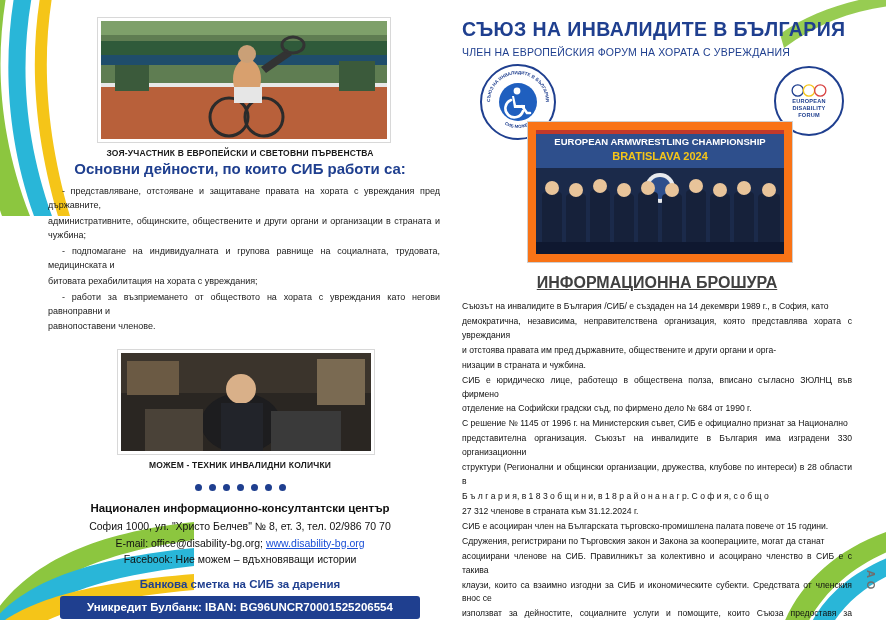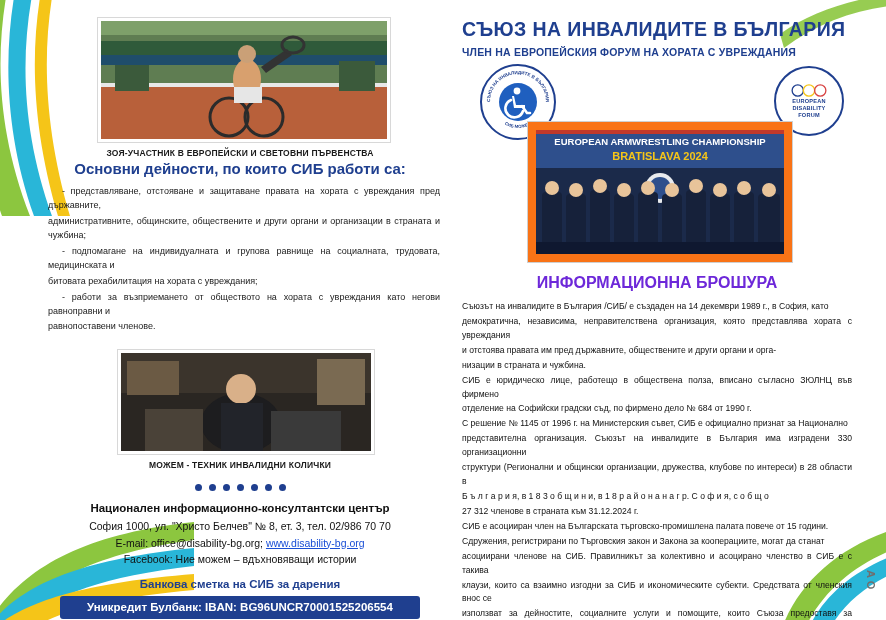--- a/index.html
+++ b/index.html
@@ -74,21 +74,21 @@
     border-radius:3px;
   }
 
   
   .right-col{position:absolute;left:462px;top:18px;width:390px;}
   .r-title{
     color:#1f3f8f;font-weight:bold;font-size:19.5px;letter-spacing:.4px;
     text-align:left;
   }
   .r-sub{
-    color:#1f3f8f;font-weight:bold;font-size:10.5px;margin-top:5px;letter-spacing:.2px;
+    color:#1f3f8f;font-weight:normal;font-size:10.5px;margin-top:5px;letter-spacing:.2px;
   }
 
   .logos{position:relative;height:74px;margin-top:6px;}
   .logo-sib{
     position:absolute;left:18px;top:0;width:72px;height:72px;border-radius:50%;
     background:#ffffff;border:2px solid #1f3f8f;display:flex;align-items:center;justify-content:center;
   }
   .logo-sib .ring-txt{
     position:absolute;inset:0;border-radius:50%;
   }
@@ -99,21 +99,21 @@
     align-items:center;justify-content:center;text-align:center;
   }
   .logo-edf .edf-txt{font-size:5.6px;font-weight:bold;color:#1f3f8f;line-height:1.25;letter-spacing:.2px;}
 
   .photo-arm{
     position:absolute;left:66px;top:58px;width:248px;height:124px;
     border:8px solid #f97316;box-shadow:0 0 0 1px #cfcfcf;overflow:hidden;
   }
 
   .broshura{
-    color:#6d28d9;font-weight:bold;font-size:16px;text-align:center;margin:10px 0 8px 0;
+    color:#404040;font-weight:bold;font-size:16px;text-align:center;margin:10px 0 8px 0;text-decoration:underline;
   }
   .body-text{font-size:8.6px;color:#111;line-height:1.62;text-align:justify;}
   .body-text p{margin:0 0 1px 0;}
 
   .side-letters{
     position:absolute;right:9px;bottom:28px;
     writing-mode:vertical-rl;
     font-size:11px;color:#6f6f6f;letter-spacing:3px;font-weight:bold;
   }
 

